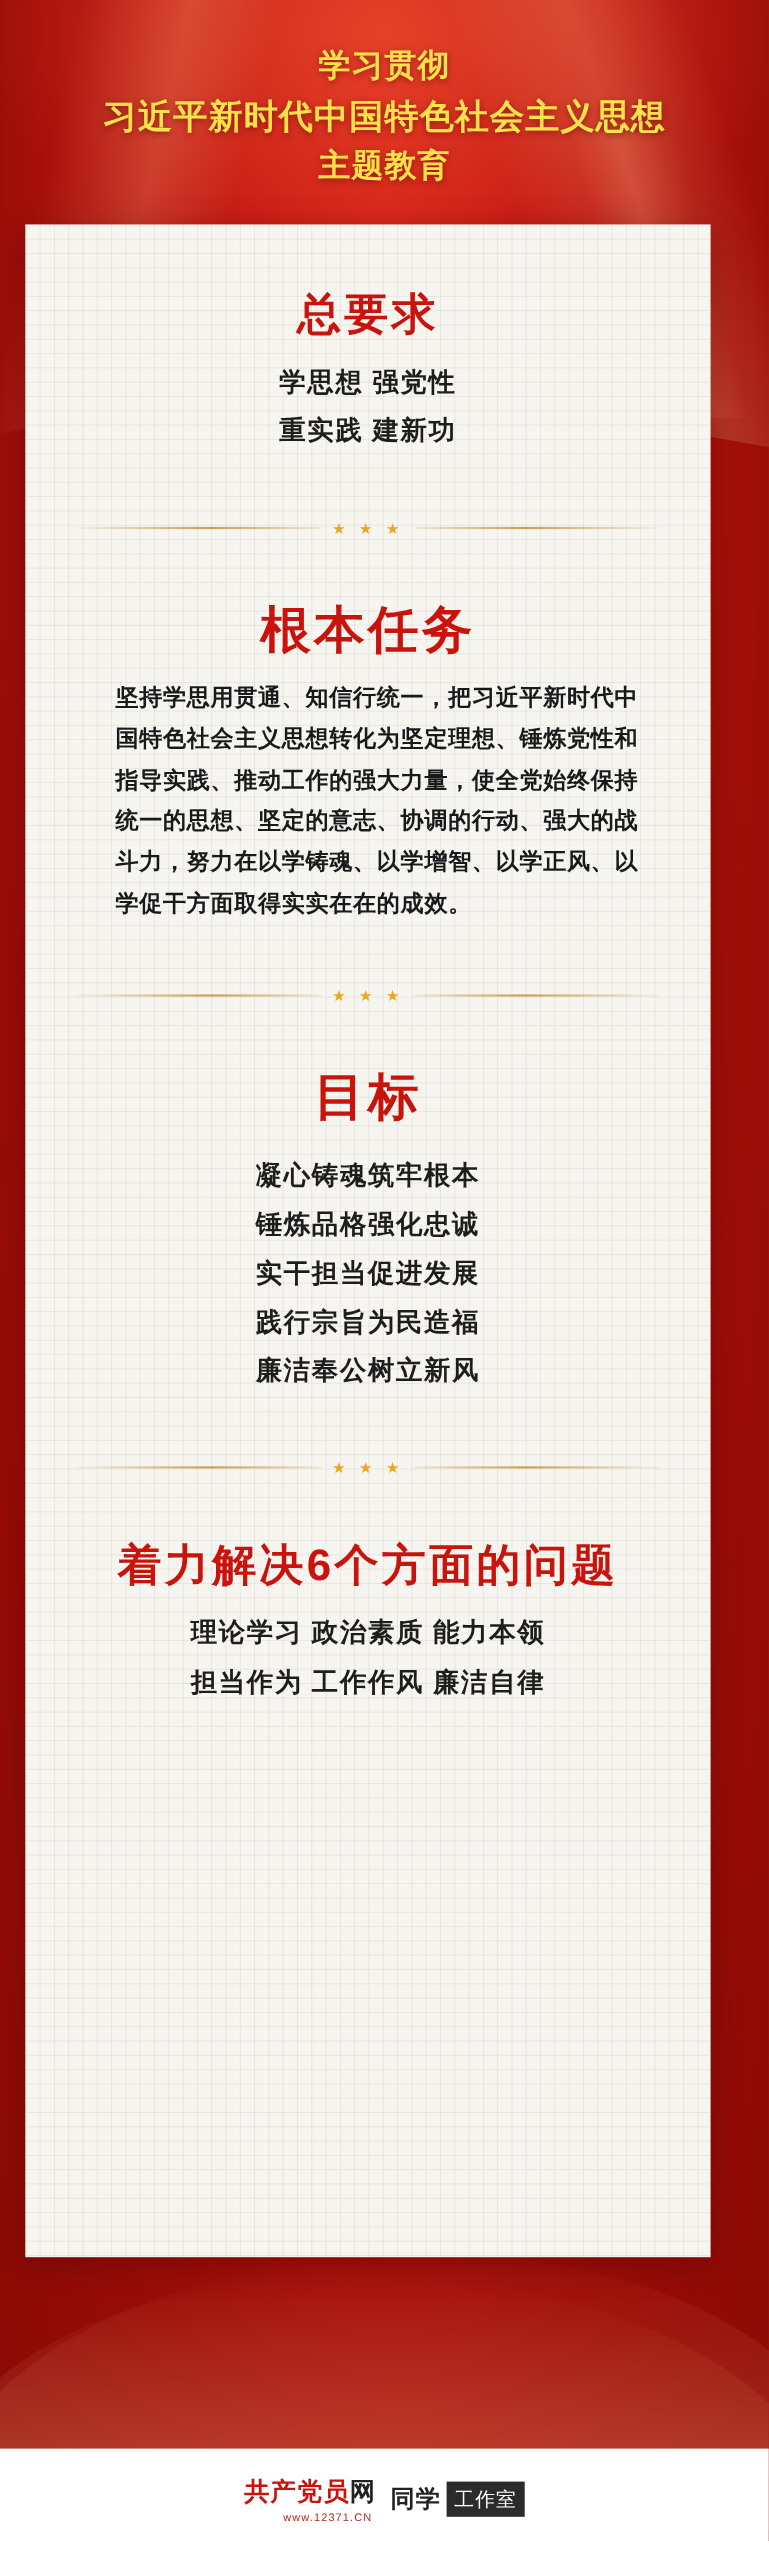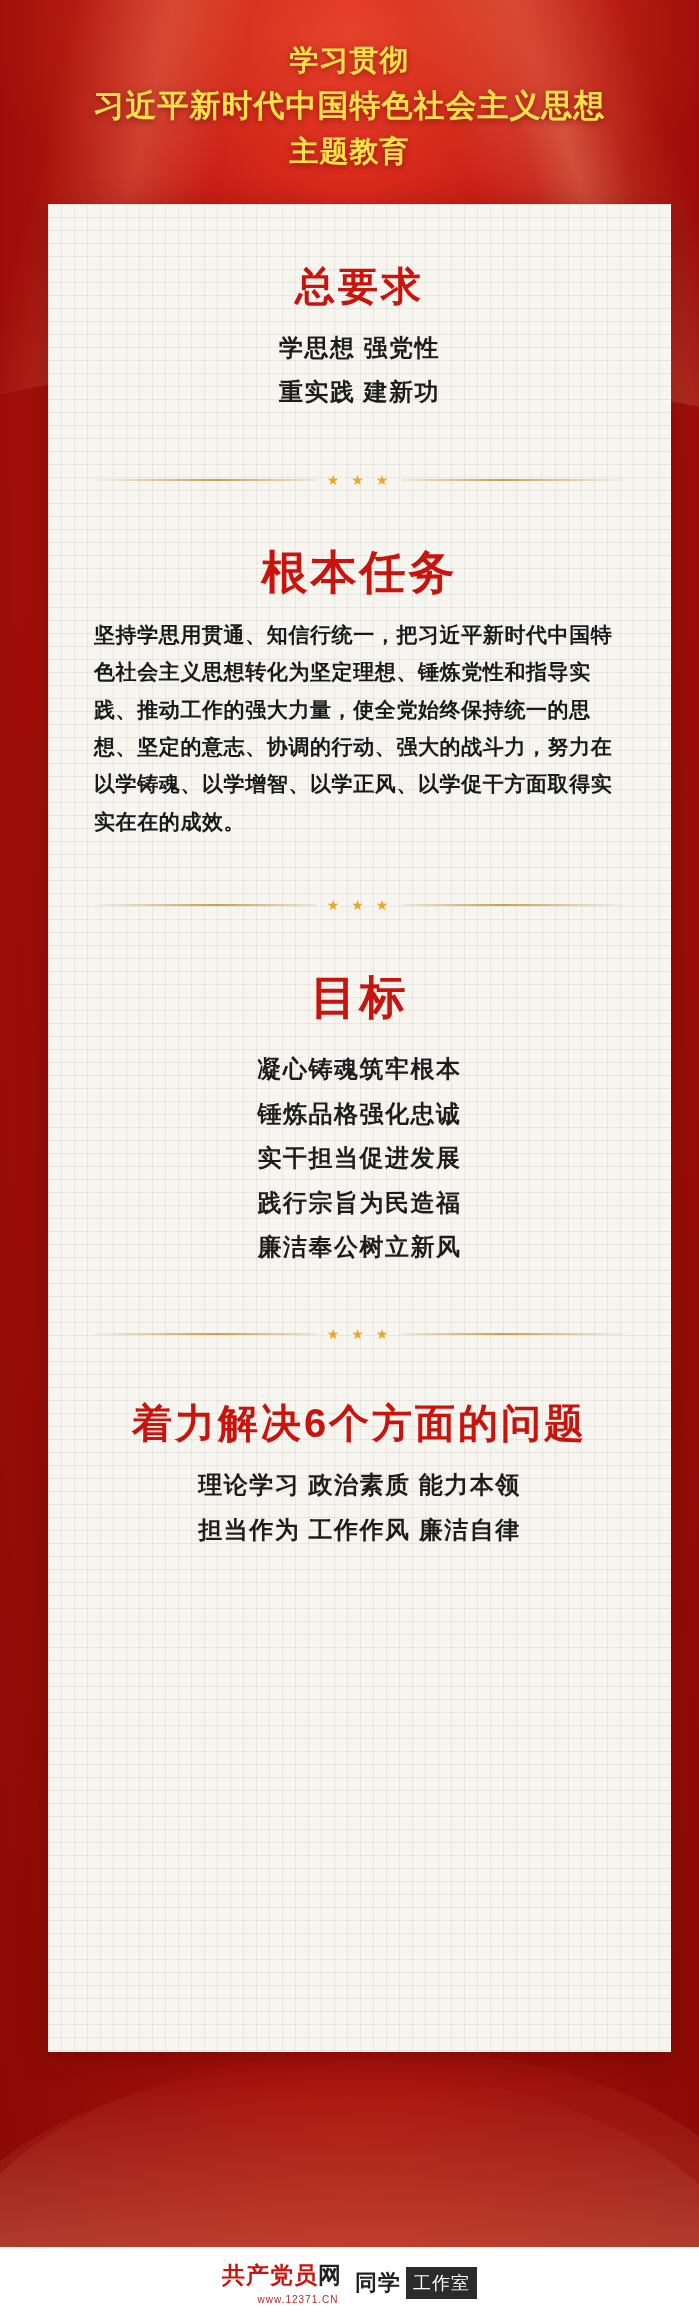--- a/index.html
+++ b/index.html
@@ -68,21 +68,21 @@
     text-shadow: 0 2px 6px rgba(90,0,0,0.55);
   }
   .header .line.big {
     font-size: 31px;
   }
 
   
   .card {
     position: absolute;
     top: 204px;
-    left: 48px;
+    left: 23px;
     width: 623px;
     height: 1848px;
     background-color: #f7f5f0;
     background-image:
       linear-gradient(to right, rgba(150,150,150,0.16) 1px, transparent 1px),
       linear-gradient(to bottom, rgba(150,150,150,0.16) 1px, transparent 1px);
     background-size: 13px 13px;
     box-shadow: 0 6px 26px rgba(60,0,0,0.35);
     z-index: 6;
     box-sizing: border-box;
@@ -109,20 +109,21 @@
     line-height: 1.85;
     letter-spacing: 1.5px;
   }
   .sec-body {
     font-size: 21px;
     font-weight: bold;
     color: #18191a;
     line-height: 1.78;
     text-align: left;
     letter-spacing: 0.6px;
+    margin-left: 36px;
   }
 
   
   .divider {
     display: flex;
     align-items: center;
     justify-content: center;
     gap: 10px;
   }
   .divider .bar {
@@ -171,21 +172,21 @@
   }
   .wave2 {
     bottom: 30px;
     height: 180px;
     background: linear-gradient(to top, rgba(255,185,150,0.18), rgba(255,185,150,0.0));
     transform: rotate(2deg);
   }
   .footer-bar {
     position: absolute;
     bottom: 0; left: 0;
-    width: 699px; height: 71px;
+    width: 699px; height: 92px;
     background: #ffffff;
     display: flex;
     align-items: center;
     justify-content: center;
   }
   .brand {
     display: flex;
     align-items: center;
     gap: 8px;
   }

